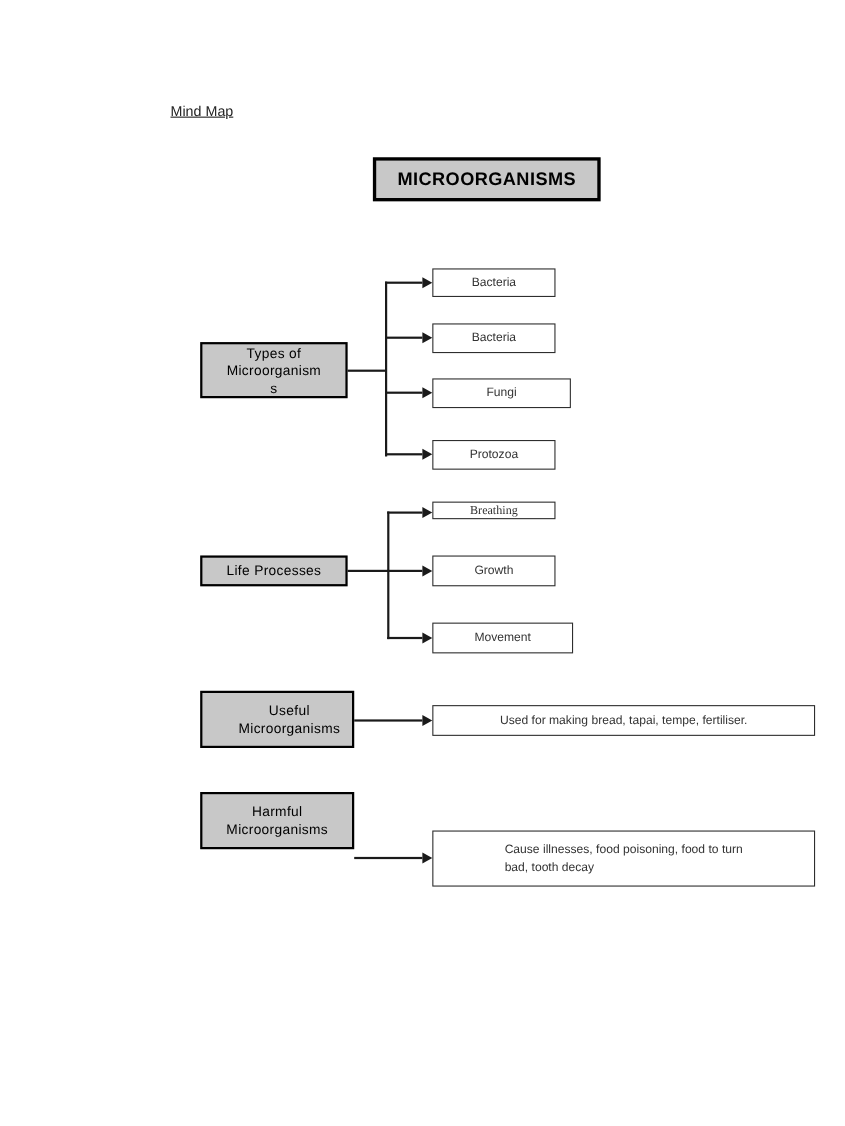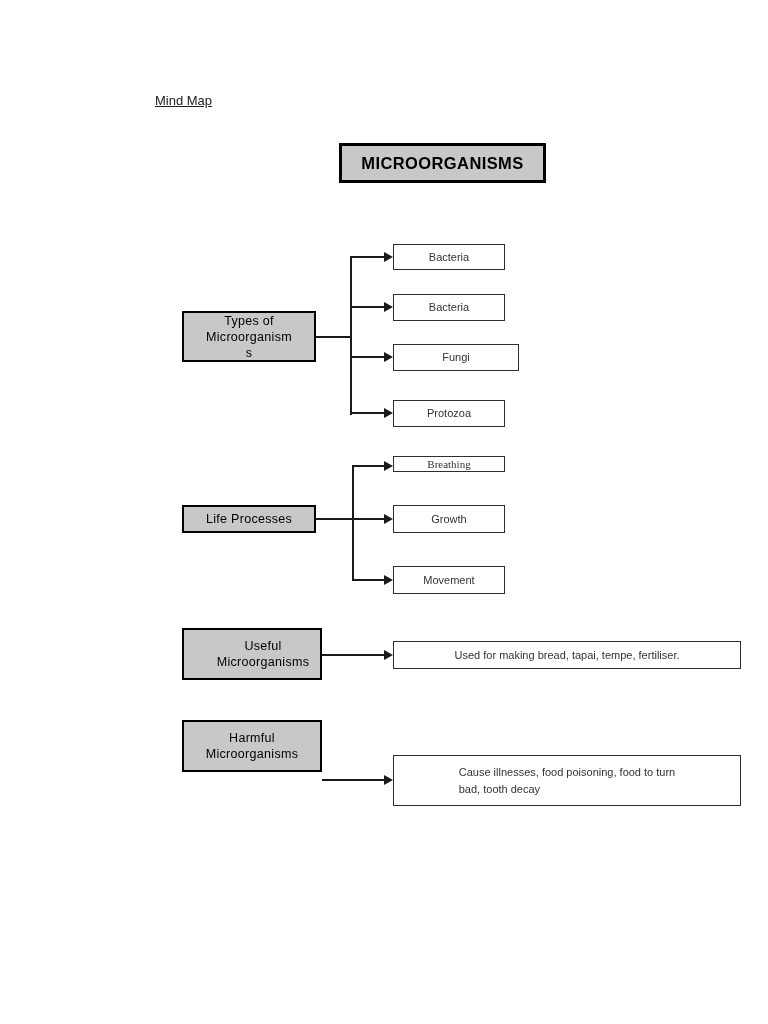--- a/index.html
+++ b/index.html
@@ -92,21 +92,21 @@
 Microorganisms</div>
   <div class="node" style="left:141px; top:720px; width:140px; height:52px;">Harmful
 Microorganisms</div>
 
   <div class="leaf" style="left:352px; top:244px; width:112px; height:26px;">Bacteria</div>
   <div class="leaf" style="left:352px; top:294px; width:112px; height:27px;">Bacteria</div>
   <div class="leaf" style="left:352px; top:344px; width:126px; height:27px;">Fungi</div>
   <div class="leaf" style="left:352px; top:400px; width:112px; height:27px;">Protozoa</div>
   <div class="leaf" style="left:352px; top:456px; width:112px; height:16px;font-family:Liberation Serif, serif;">Breathing</div>
   <div class="leaf" style="left:352px; top:505px; width:112px; height:28px;">Growth</div>
-  <div class="leaf" style="left:352px; top:566px; width:112px; height:28px;">Movement</div>
+  <div class="leaf" style="left:352px; top:566px; width:128px; height:28px;">Movement</div>
   <div class="leaf" style="left:352px; top:641px; width:348px; height:28px;">Used for making bread, tapai, tempe, fertiliser.</div>
   <div class="leaf" style="left:352px; top:755px; width:348px; height:51px;">Cause illnesses, food poisoning, food to turn
 bad, tooth decay</div>
 
   <div class="hline" style="left:275px; top:336px; width:35px;"></div>
   <div class="vline" style="left:309px; top:256px; height:159px;"></div>
   <div class="hline" style="left:309px; top:256px; width:34px;"></div>
   <div class="arrow" style="left:343px; top:252px;"></div>
   <div class="hline" style="left:309px; top:306px; width:34px;"></div>
   <div class="arrow" style="left:343px; top:302px;"></div>

